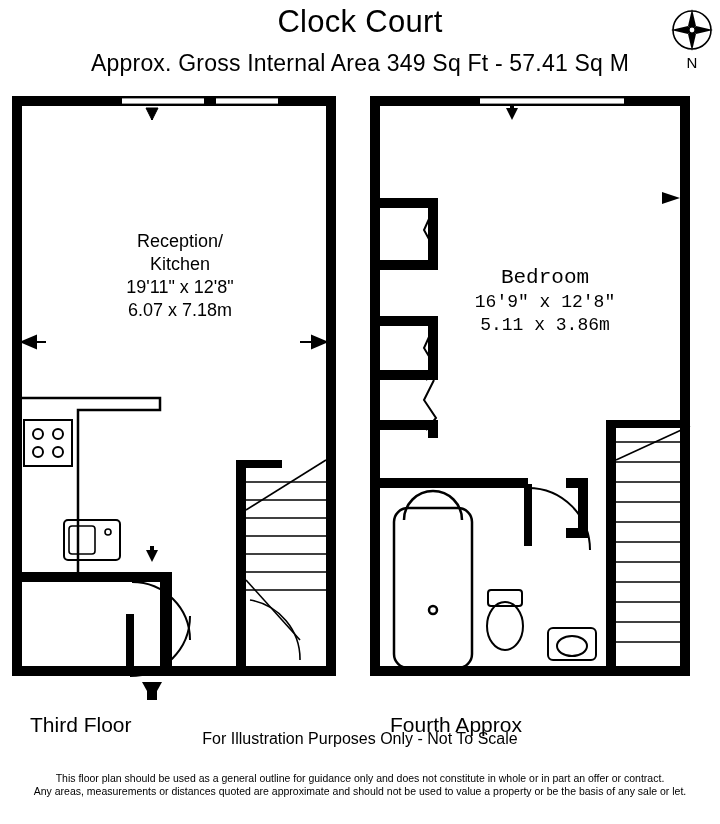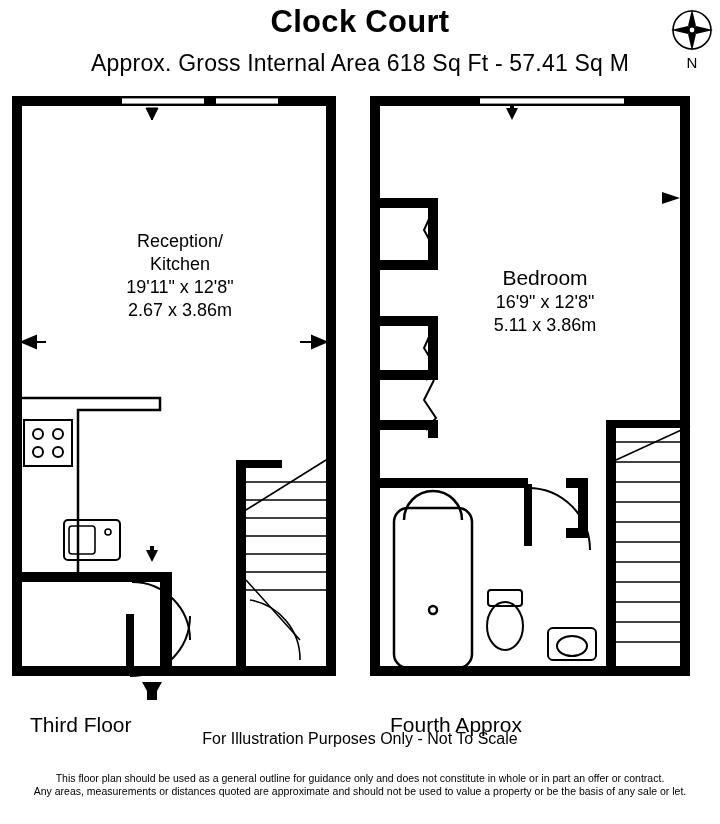--- a/index.html
+++ b/index.html
@@ -22,21 +22,20 @@
     height: 824px;
   }
   .title {
     position: absolute;
     top: 4px;
     left: 0;
     width: 720px;
     text-align: center;
     font-size: 31px;
     letter-spacing: 0.3px;
-    font-weight: bold;
   }
   .subtitle {
     position: absolute;
     top: 50px;
     left: 0;
     width: 720px;
     text-align: center;
     font-size: 23px;
     letter-spacing: 0.2px;
   }
@@ -87,21 +86,21 @@
     left: 0;
     top: 0;
   }
 </style>
 </head>
 <body>
 
 <div class="page">
 
   <div class="title">Clock Court</div>
-  <div class="subtitle">Approx. Gross Internal Area   618 Sq Ft  -  57.41 Sq M</div>
+  <div class="subtitle">Approx. Gross Internal Area   349 Sq Ft  -  57.41 Sq M</div>
 
   <div class="compass">
     <svg width="52" height="68" viewBox="0 0 52 68">
       <circle cx="26" cy="24" r="19" fill="none" stroke="#000" stroke-width="1.6"></circle>
       <polygon points="26,3 30,20 26,24 22,20" fill="#000"></polygon>
       <polygon points="26,45 30,28 26,24 22,28" fill="#000"></polygon>
       <polygon points="5,24 22,20 26,24 22,28" fill="#000"></polygon>
       <polygon points="47,24 30,20 26,24 30,28" fill="#000"></polygon>
       <polygon points="12,10 24,22 26,24 22,20" fill="#000"></polygon>
       <polygon points="40,10 28,22 26,24 30,20" fill="#000"></polygon>
@@ -210,21 +209,21 @@
 
     <g fill="#000">
       <rect x="236" y="380" width="46" height="8"></rect>
     </g>
   </svg>
 
   <div class="room-text" style="left:40px; top:230px; width:280px;">
     <div>Reception/</div>
     <div>Kitchen</div>
     <div>19'11" x 12'8"</div>
-    <div>2.67 x 3.86m</div>
+    <div>6.07 x 7.18m</div>
   </div>
 
   <svg class="plan" width="360" height="700" viewBox="0 0 360 700" style="left:360px; top:80px;">
     <g fill="#000">
 
       <rect x="10" y="16" width="110" height="10"></rect>
       <rect x="120" y="16" width="144" height="2.4"></rect>
       <rect x="120" y="23.6" width="144" height="2.4"></rect>
       <rect x="264" y="16" width="66" height="10"></rect>
 
@@ -303,21 +302,21 @@
         <line x1="256" y1="482" x2="330" y2="482"></line>
         <line x1="256" y1="502" x2="330" y2="502"></line>
         <line x1="256" y1="522" x2="330" y2="522"></line>
         <line x1="256" y1="542" x2="330" y2="542"></line>
         <line x1="256" y1="562" x2="330" y2="562"></line>
         <line x1="256" y1="380" x2="330" y2="346"></line>
       </g>
     </g>
   </svg>
 
-  <div class="room-text" style="left:430px; top:265px; width:230px;">
+  <div class="room-text" style="left:430px; top:265px; width:230px;font-family:Liberation Mono, monospace;">
     <div style="font-size:21px; line-height:26px;">Bedroom</div>
     <div>16'9" x 12'8"</div>
     <div>5.11 x 3.86m</div>
   </div>
 
   <div class="floor-label" style="left:30px; top:713px; width:300px;">Third Floor</div>
   <div class="floor-label" style="left:390px; top:713px; width:300px;">Fourth Approx</div>
 
   <div class="footer-note">For Illustration Purposes Only - Not To Scale</div>
 

